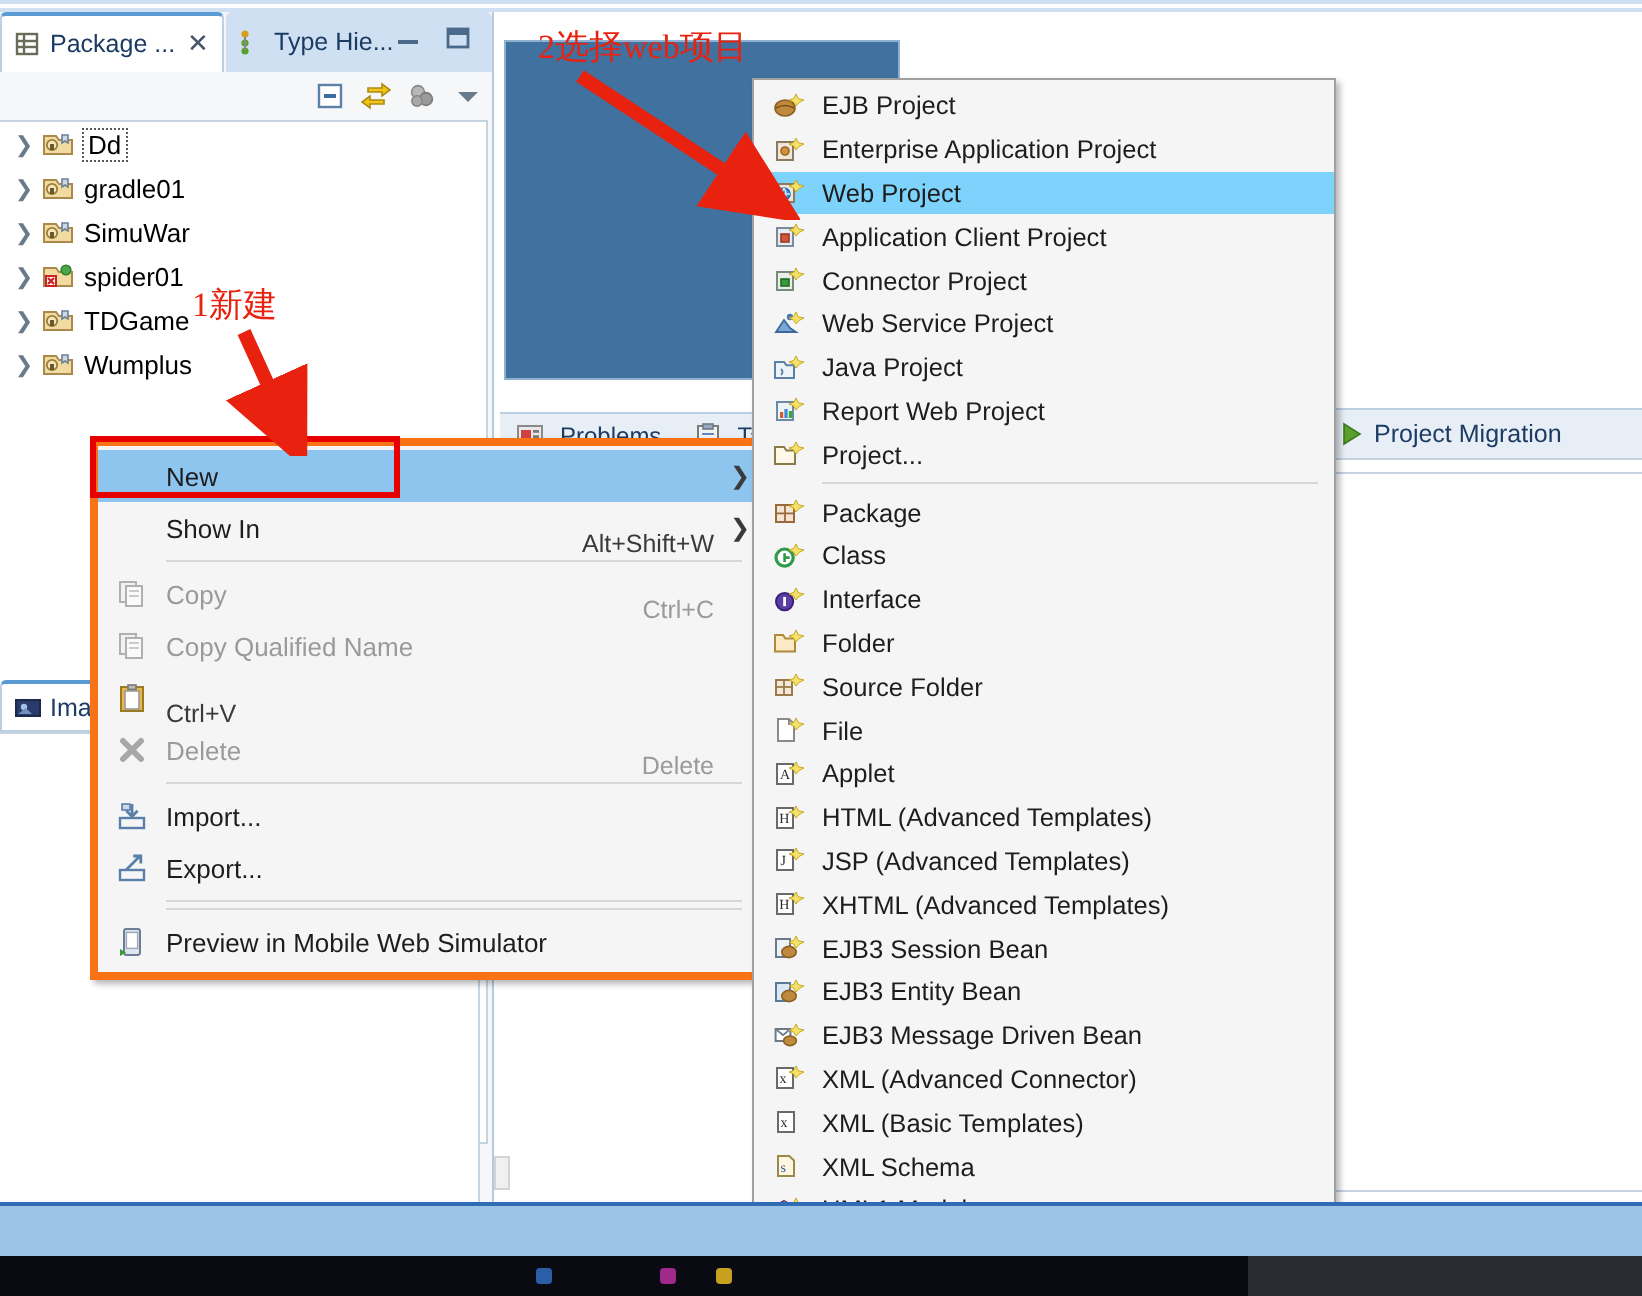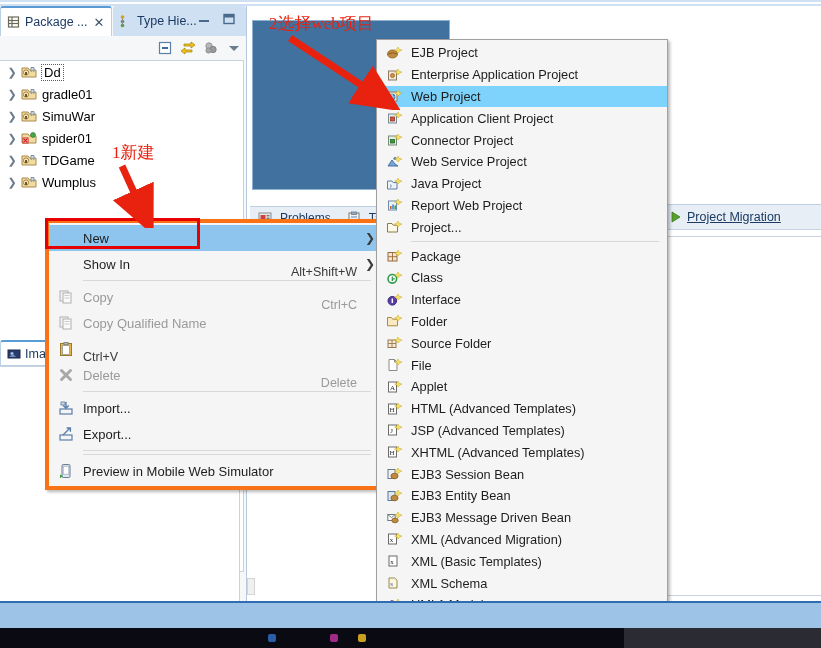--- a/index.html
+++ b/index.html
@@ -64,21 +64,21 @@
   .ptab{display:flex;align-items:center;gap:4px;font-size:12px;color:#1b3b63;padding:0 8px;white-space:nowrap;}
   #prob-body{position:absolute;left:3px;top:222px;width:572px;height:30px;background:#ffffff;
              border:1px solid #c6d3e1;box-sizing:border-box;}
   #white-panel{position:absolute;left:263px;top:230px;width:360px;height:360px;background:#ffffff;
                border:1px solid #c6d3e1;box-sizing:border-box;}
 
   
   #right-strip{position:absolute;left:667px;top:190px;width:154px;height:70px;}
   #migr-tab{position:absolute;left:0;top:14px;width:154px;height:24px;background:#e7eef6;
             border-top:1px solid #bcd0e4;border-bottom:1px solid #c6d3e1;
-            display:flex;align-items:center;font-size:12.5px;color:#1b3b63;text-decoration:underline;}
+            display:flex;align-items:center;font-size:12.5px;color:#1b3b63;}
 
   
   #ctx-menu{position:absolute;left:45px;top:219px;width:340px;background:#f5f5f5;
             border:4px solid #f97316;box-shadow:2px 2px 3px rgba(0,0,0,.28);
             padding:2px 0;box-sizing:border-box;}
   .mi{height:26px;display:flex;align-items:center;position:relative;font-size:13px;color:#1d1d1d;
       padding-left:0;}
   .mi .mig{width:34px;height:26px;flex:0 0 auto;display:flex;align-items:center;justify-content:center;}
   .mi .mlabel{flex:1 1 auto;white-space:nowrap;}
   .mi .maccel{color:#3a3a3a;font-size:12.5px;padding-right:6px;white-space:nowrap;margin-top:16px;}
@@ -699,21 +699,21 @@
   </div>
 
   <div class="smi">
     <span class="sg">
       <svg width="16" height="16" viewBox="0 0 16 16">
         <rect x="2.5" y="3" width="8" height="10" fill="#ffffff" stroke="#6a6a6a" stroke-width="1"></rect>
         <text x="3.8" y="10.5" font-size="7" font-family="serif" fill="#2a2a2a">x</text>
         <path d="M12 2 l1.2 2.4 L16 5 l-2.4 1.2 L12 8 l-1.2-2 L8.5 5 l2.4-.8z" fill="#f5e06a" stroke="#c8a91e" stroke-width=".5"></path>
       </svg>
     </span>
-    <span>XML (Advanced Migration)</span>
+    <span>XML (Advanced Connector)</span>
   </div>
 
   <div class="smi">
     <span class="sg">
       <svg width="16" height="16" viewBox="0 0 16 16">
         <rect x="3" y="3" width="8" height="10" fill="#ffffff" stroke="#6a6a6a" stroke-width="1"></rect>
         <text x="4.3" y="10.5" font-size="7" font-family="serif" fill="#2a2a2a">x</text>
       </svg>
     </span>
     <span>XML (Basic Templates)</span>
@@ -735,21 +735,21 @@
         <polygon points="2.2,5.5 6,3.5 10,5.5 10,11 6,13 2.2,11" fill="#7a2a8a" stroke="#4a1058" stroke-width=".8"></polygon>
         <polygon points="6,3.5 10,5.5 10,11 6,13" fill="#e0c020"></polygon>
         <polygon points="2.2,5.5 6,3.5 10,5.5 6,7.5" fill="#a84aa8"></polygon>
         <path d="M12 2 l1.2 2.4 L16 5 l-2.4 1.2 L12 8 l-1.2-2 L8.5 5 l2.4-.8z" fill="#f5e06a" stroke="#c8a91e" stroke-width=".5"></path>
       </svg>
     </span>
     <span>UML1 Model</span>
   </div>
 </div>
 
-<div class="anno" style="left:112px;top:141px;">1新建</div>
+<div class="anno" style="left:96px;top:141px;">1新建</div>
 <svg class="arrow" style="left:110px;top:158px;" width="60" height="70">
   <defs>
     <marker id="ahead1" markerWidth="7" markerHeight="7" refX="3" refY="3.2" orient="auto">
       <path d="M0,0 L7,3.2 L0,6.4 Z" fill="#e8220f"></path>
     </marker>
   </defs>
   <line x1="12" y1="8" x2="32" y2="52" stroke="#e8220f" stroke-width="7" marker-end="url(#ahead1)"></line>
 </svg>
 
 <div class="anno" style="left:269px;top:12px;">2选择web项目</div>

